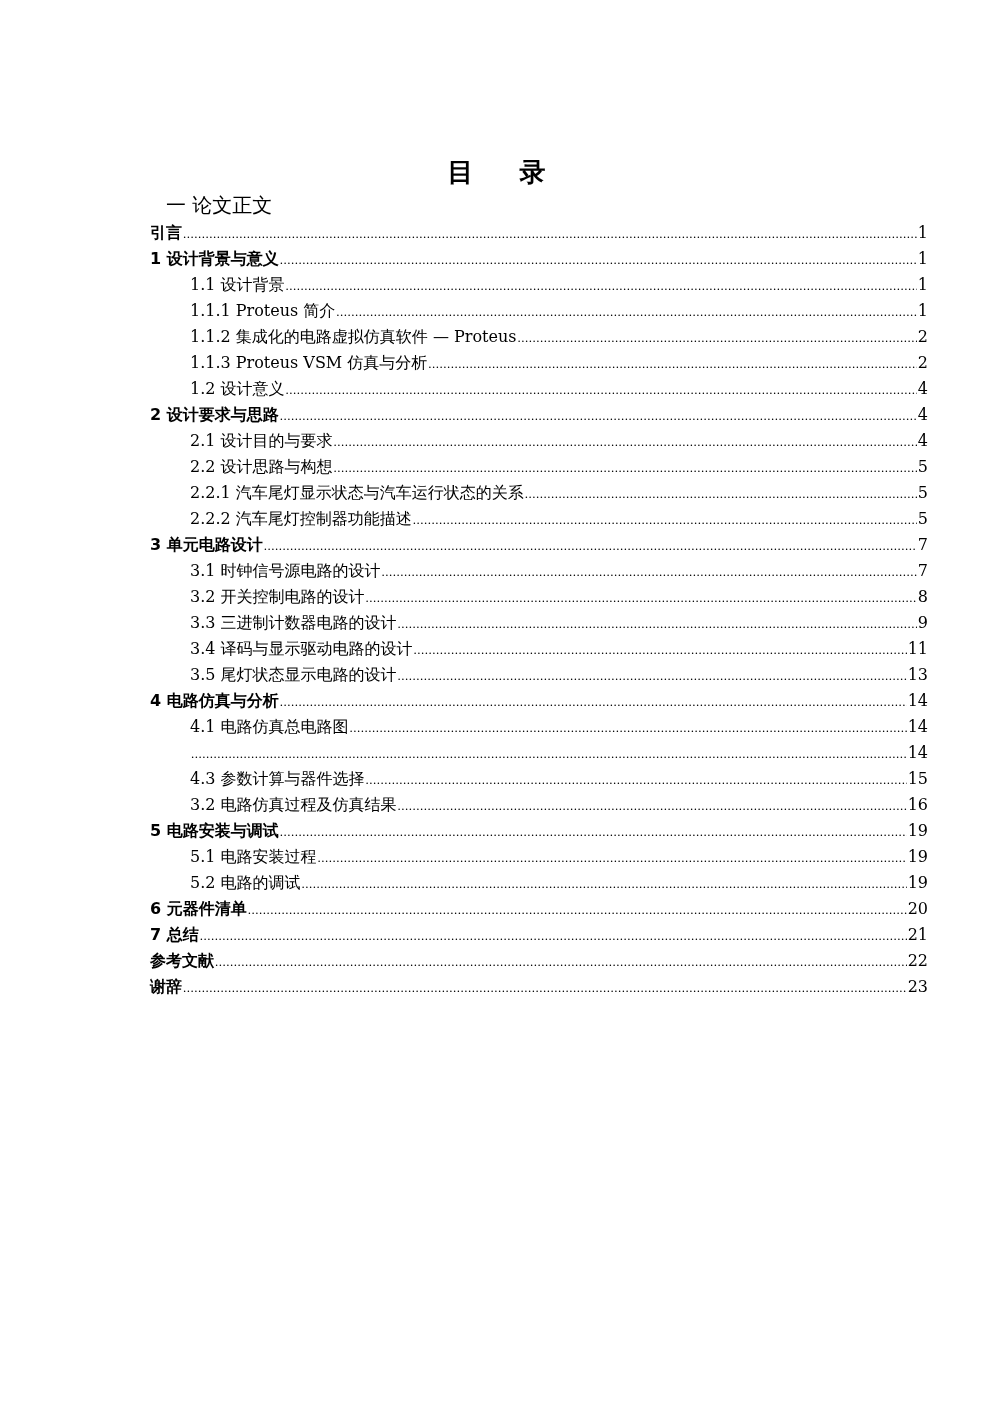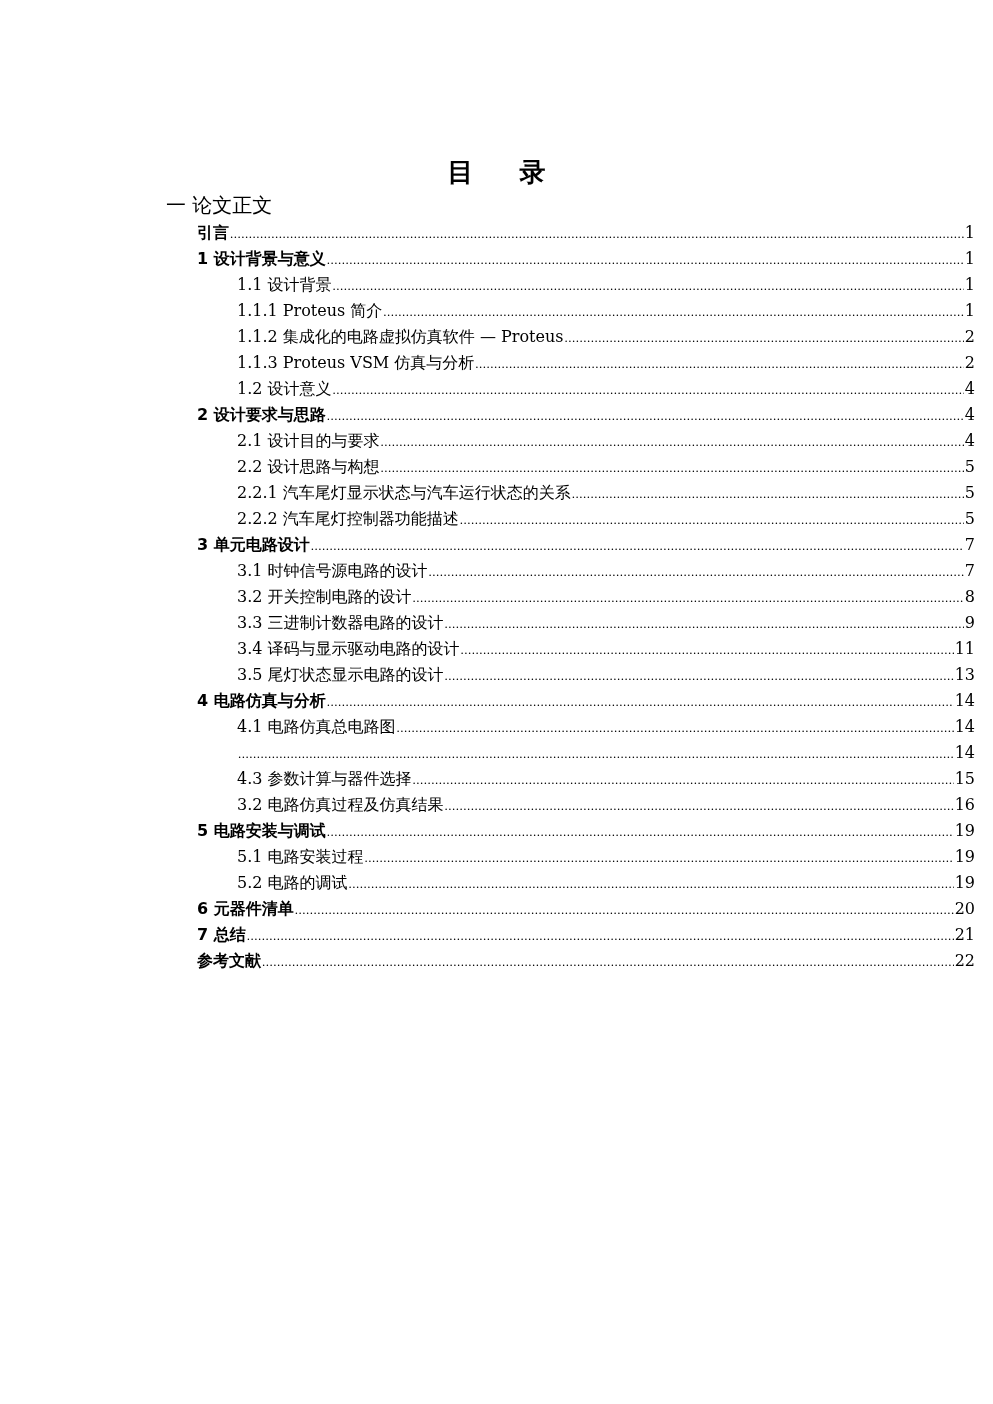--- a/index.html
+++ b/index.html
@@ -6,21 +6,21 @@
   body { width: 993px; height: 1404px; position: relative; overflow: hidden; color: #000; }
   .title {
     position: absolute; top: 155px; left: 0; width: 993px; text-align: center;
     font-family: "DejaVu Sans", sans-serif; font-weight: bold; font-size: 26px; letter-spacing: 0;
   }
   .title span.sep { display: inline-block; width: 46px; }
   .section-label {
     position: absolute; top: 192px; left: 166px;
     font-family: "DejaVu Serif", serif; font-size: 20px;
   }
-  .toc { position: absolute; top: 220px; left: 150px; width: 778px; margin-left: 47px; }
+  .toc { position: absolute; top: 220px; left: 150px; width: 778px; }
   .row {
     display: flex; align-items: baseline; height: 26px; line-height: 26px;
     font-size: 16px; white-space: nowrap;
   }
   .row.l1 { font-family: "DejaVu Sans", sans-serif; font-weight: bold; }
   .row.l2 { font-family: "DejaVu Serif", "Liberation Serif", serif; padding-left: 40px; }
   .row .label { flex: 0 0 auto; }
   .row .dots {
     flex: 1 1 auto; overflow: hidden; margin: 0 1px;
     font-family: "Liberation Serif", serif; font-weight: normal; font-size: 13px; letter-spacing: 0.5px;
@@ -179,13 +179,18 @@
     <div class="row l1">
       <span class="label">7  总结</span>
       <span class="dots"></span>
       <span class="page">21</span>
     </div>
     <div class="row l1">
       <span class="label">参考文献</span>
       <span class="dots"></span>
       <span class="page">22</span>
     </div>
+    <div class="row l1">
+      <span class="label">谢辞</span>
+      <span class="dots"></span>
+      <span class="page">23</span>
+    </div>
   </div>
 
 </body></html>

